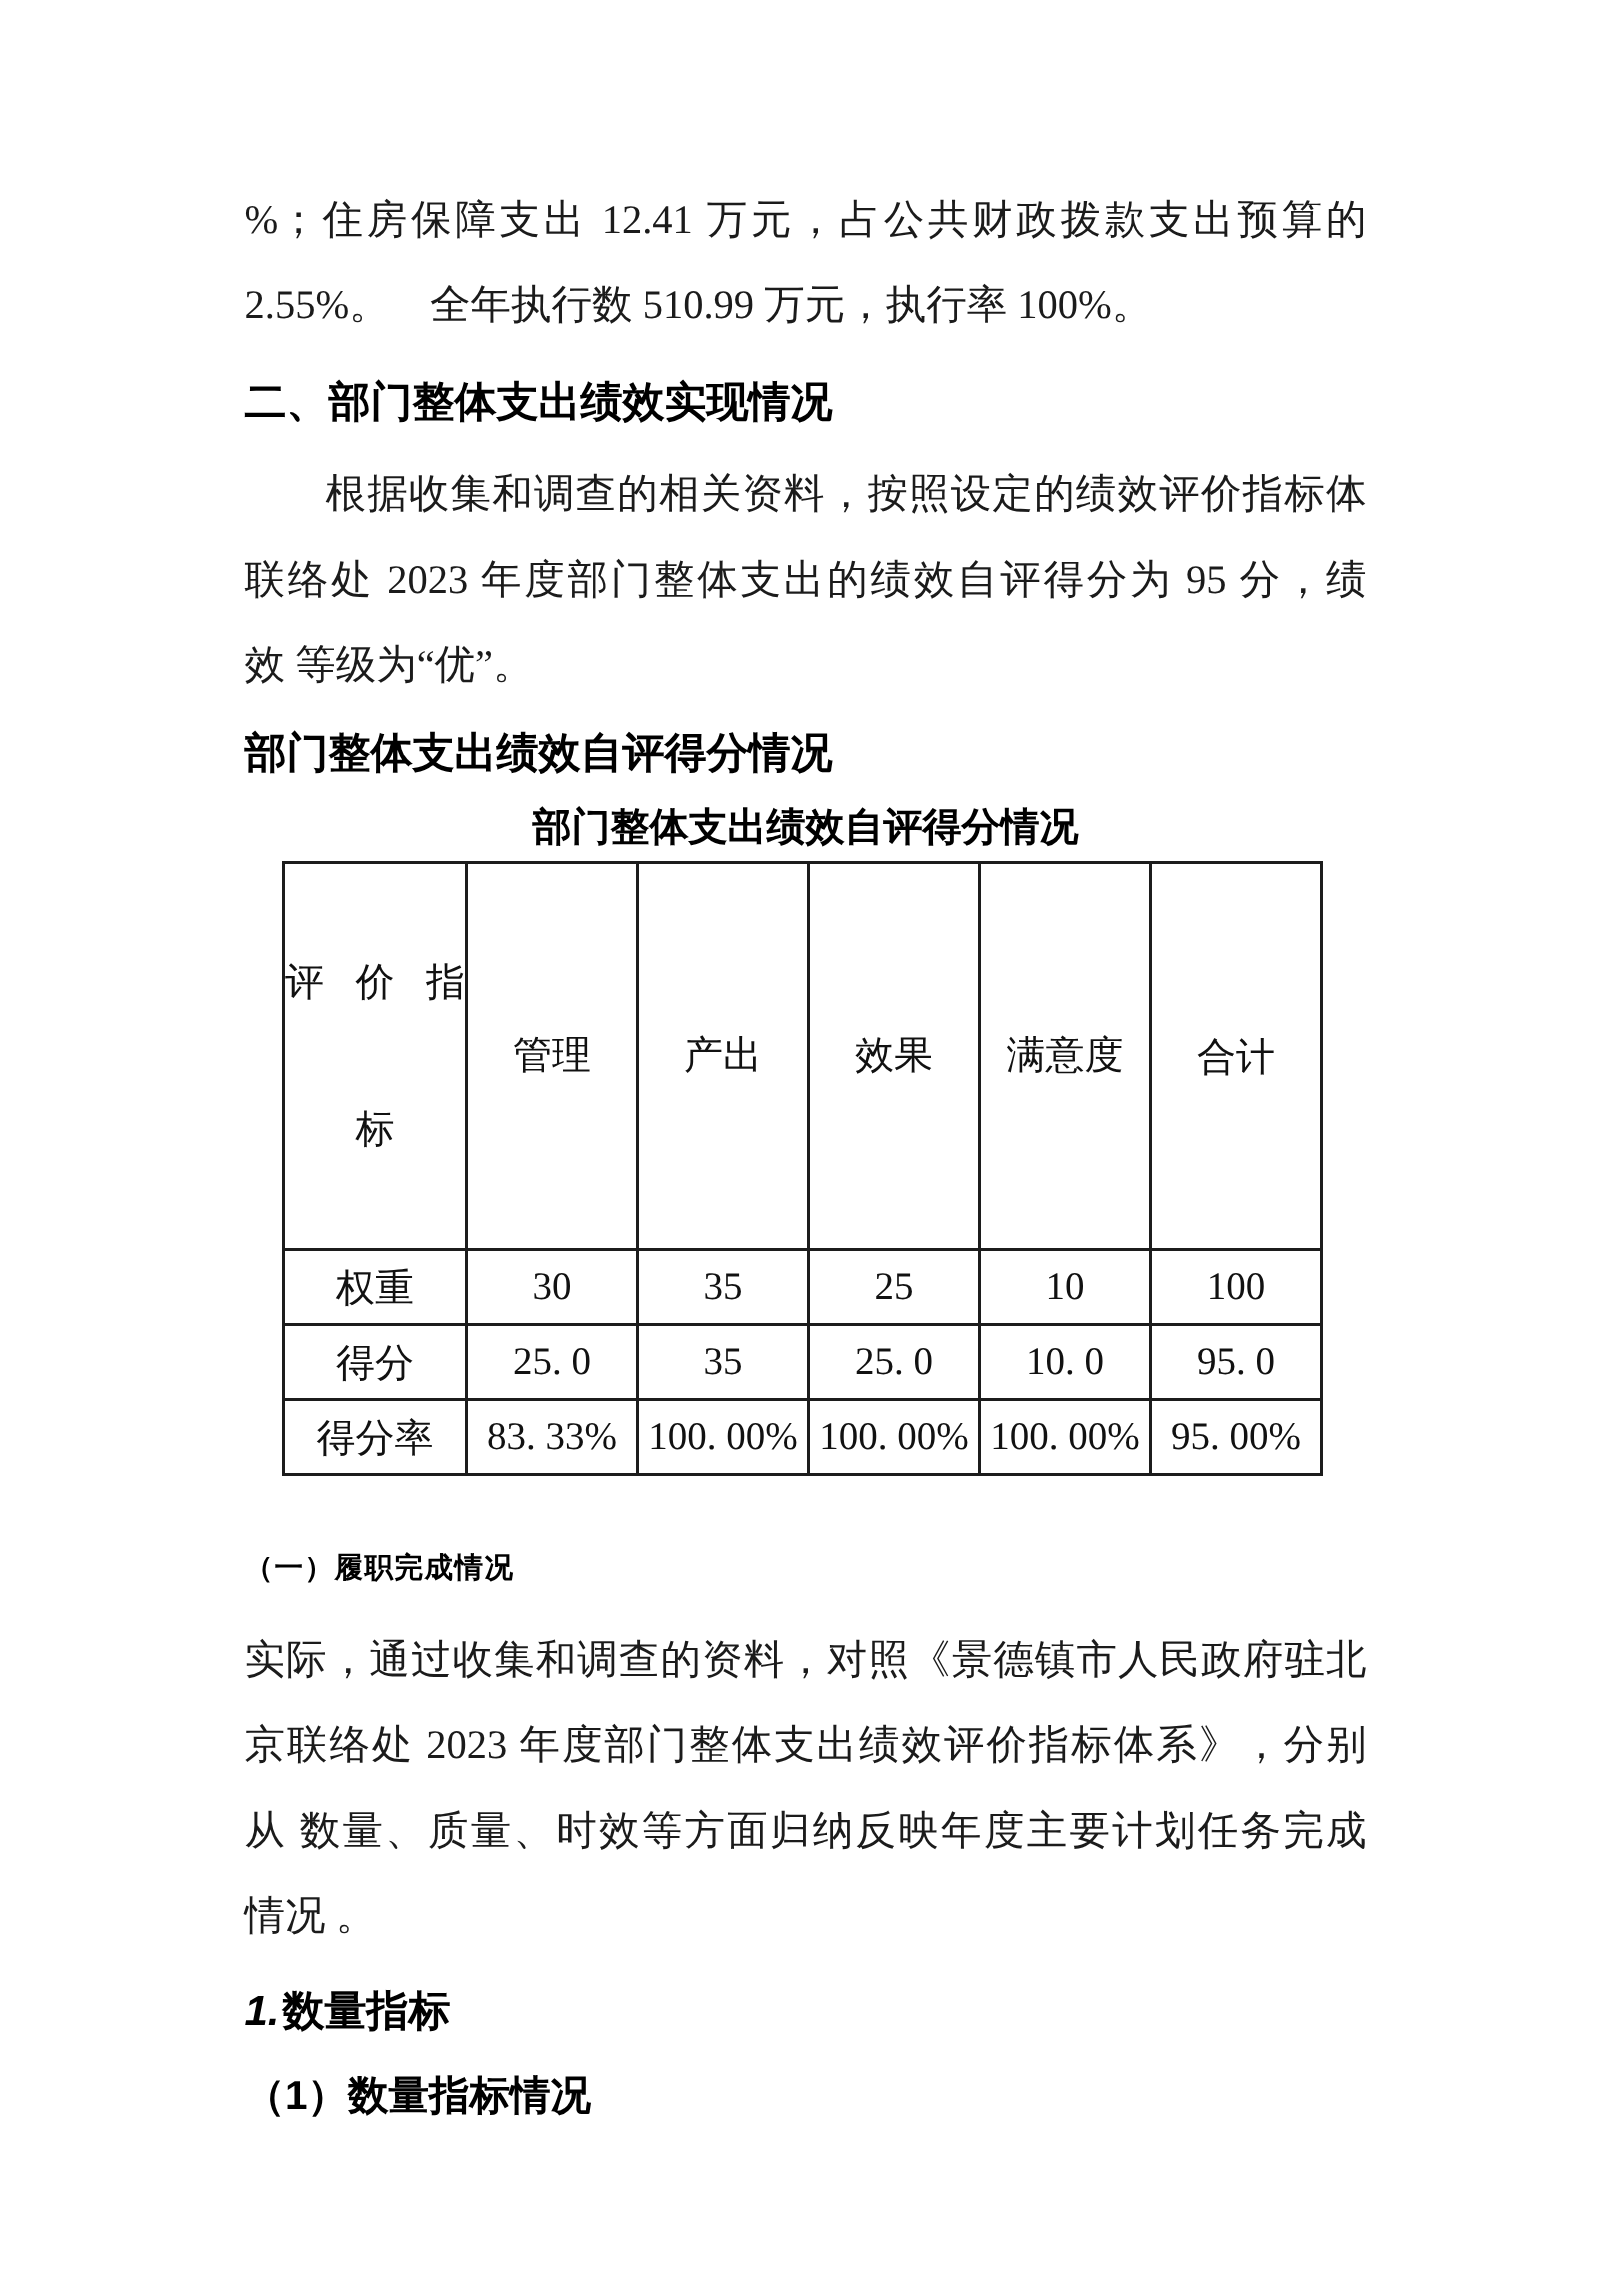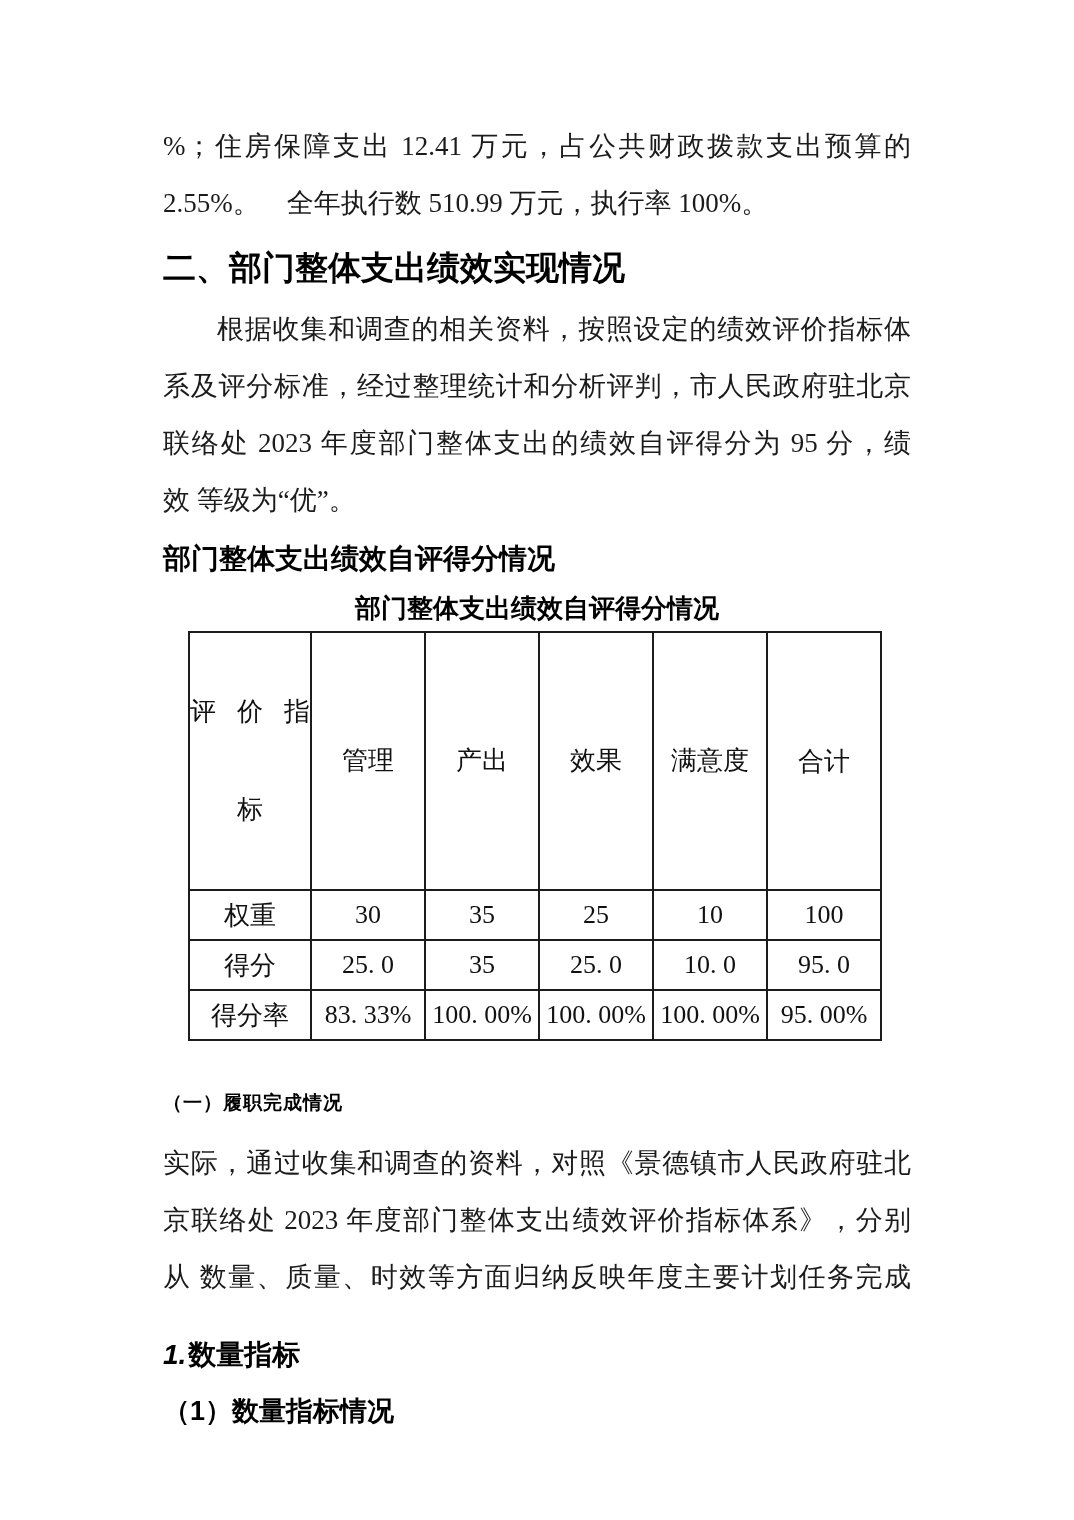--- a/index.html
+++ b/index.html
@@ -31,24 +31,24 @@
   .t-last { text-align-last: left; }
   .t-indent { padding-left: 54px; font-family: Liberation Serif, serif; }
 
   
   .hd {
     font-family: "Liberation Sans", "DejaVu Sans", sans-serif;
     font-weight: 700;
     color: #000000;
     margin: 0;
   }
-  .hd-section   { font-size: 33px; line-height: 46px; margin: 13px 0 10px; }
+  .hd-section   { font-size: 28px; line-height: 46px; margin: 13px 0 10px; }
   .hd-score     { font-size: 28px; line-height: 44px; margin: 8px 0 0; }
   .hd-sub1      { font-size: 19px; line-height: 48px; margin: 38px 0 8px; letter-spacing: 1px; }
-  .hd-quantity  { font-size: 28px; line-height: 46px; margin: 26px 0 0; }
+  .hd-quantity  { font-size: 28px; line-height: 46px; margin: 12px 0 0; }
   .hd-quantity .num { font-style: italic; margin-right: 2px; }
   .hd-sub2      { font-size: 27px; line-height: 46px; margin: 10px 0 0; }
 
   .tbl-caption {
     font-family: "Liberation Sans", "DejaVu Sans", sans-serif;
     font-weight: 700;
     font-size: 26px;
     line-height: 42px;
     text-align: center;
     color: #000;
@@ -93,21 +93,20 @@
 <body>
 
 <div class="page">
 
   <p class="t-line">%；住房保障支出 12.41 万元，占公共财政拨款支出预算的</p>
   <p class="t-line t-last">2.55%。　全年执行数 510.99 万元，执行率 100%。</p>
 
   <h2 class="hd hd-section">二、部门整体支出绩效实现情况</h2>
 
   <p class="t-line t-indent">根据收集和调查的相关资料，按照设定的绩效评价指标体</p>
-  <p class="t-line">系及评分标准，经过整理统计和分析评判，市人民政府驻北京</p>
   <p class="t-line">联络处 2023 年度部门整体支出的绩效自评得分为 95 分，绩</p>
   <p class="t-line t-last">效 等级为“优”。</p>
 
   <h3 class="hd hd-score">部门整体支出绩效自评得分情况</h3>
   <div class="tbl-caption">部门整体支出绩效自评得分情况</div>
 
   <table class="score">
     <colgroup>
       <col class="c0">
         <col class="c">
@@ -152,18 +151,19 @@
         <td>100. 00%</td>
         <td>95. 00%</td>
       </tr>
     </tbody>
   </table>
 
   <h3 class="hd hd-sub1">（一）履职完成情况</h3>
   <p class="t-line">实际，通过收集和调查的资料，对照《景德镇市人民政府驻北</p>
   <p class="t-line">京联络处 2023 年度部门整体支出绩效评价指标体系》，分别</p>
   <p class="t-line">从 数量、质量、时效等方面归纳反映年度主要计划任务完成</p>
+  <p class="t-line t-last">情况 。</p>
 
   <h4 class="hd hd-quantity"><span class="num">1.</span><span>数量指标</span></h4>
 
   <h4 class="hd hd-sub2">（1）数量指标情况</h4>
 
 </div>
 
 </body></html>

